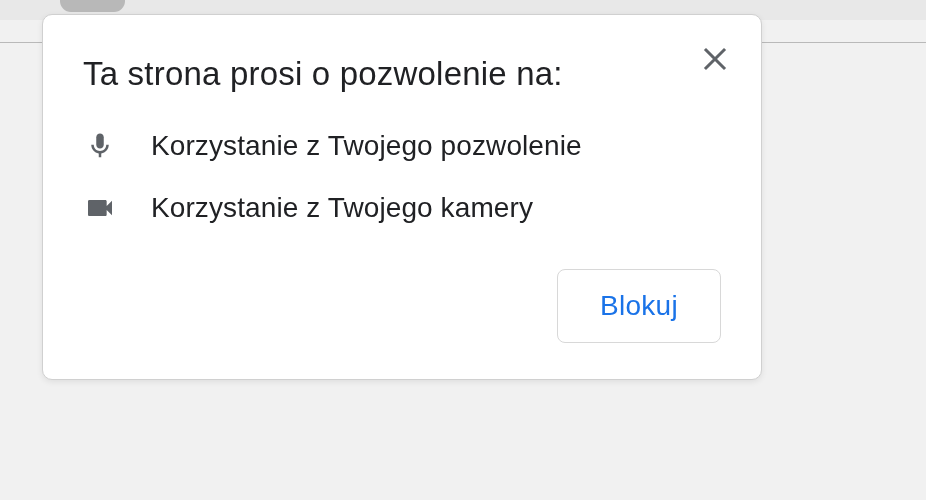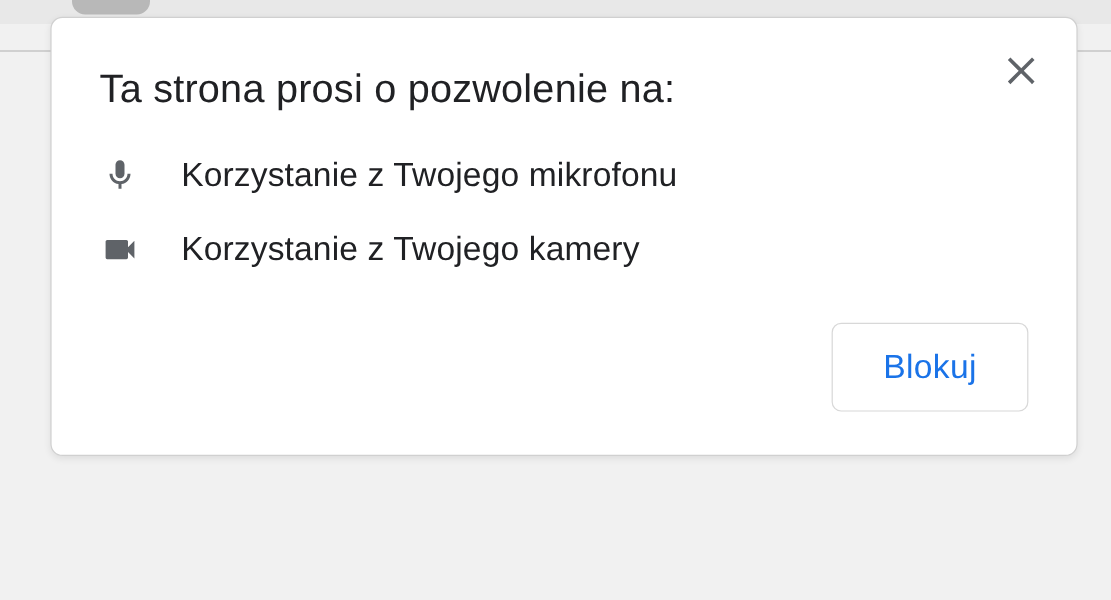--- a/index.html
+++ b/index.html
@@ -33,21 +33,21 @@
       width: 100%;
       height: 1px;
       background: #b9b9b9;
       position: absolute;
       top: 42px;
     }
     .dialog {
       position: absolute;
       left: 42px;
       top: 14px;
-      width: 856px;
+      width: 720px;
       background: #ffffff;
       border: 1px solid #d0d0d0;
       border-radius: 10px;
       box-shadow: 0 2px 6px rgba(0,0,0,0.08);
       padding: 40px 40px 36px 40px;
     }
     .close-btn {
       position: absolute;
       top: 28px;
       right: 30px;
@@ -120,21 +120,21 @@
 
   <div class="dialog-title">Ta strona prosi o pozwolenie na:</div>
 
   <div class="permission-row">
     <div class="perm-icon">
       <svg width="30" height="30" viewBox="0 0 24 24" fill="#5f6368">
         <path d="M12 14c1.66 0 3-1.34 3-3V5c0-1.66-1.34-3-3-3S9 3.34 9 5v6c0 1.66 1.34 3 3 3z"></path>
         <path d="M17 11c0 2.76-2.24 5-5 5s-5-2.24-5-5H5c0 3.53 2.61 6.43 6 6.92V21h2v-3.08c3.39-.49 6-3.39 6-6.92h-2z"></path>
       </svg>
     </div>
-    <div class="perm-text">Korzystanie z Twojego mikrofonu</div>
+    <div class="perm-text">Korzystanie z Twojego pozwolenie</div>
   </div>
 
   <div class="permission-row">
     <div class="perm-icon">
       <svg width="32" height="32" viewBox="0 0 24 24" fill="#5f6368">
         <path d="M17 10.5V7c0-.55-.45-1-1-1H4c-.55 0-1 .45-1 1v10c0 .55.45 1 1 1h12c.55 0 1-.45 1-1v-3.5l4 4v-11l-4 4z"></path>
       </svg>
     </div>
     <div class="perm-text">Korzystanie z Twojego kamery</div>
   </div>

